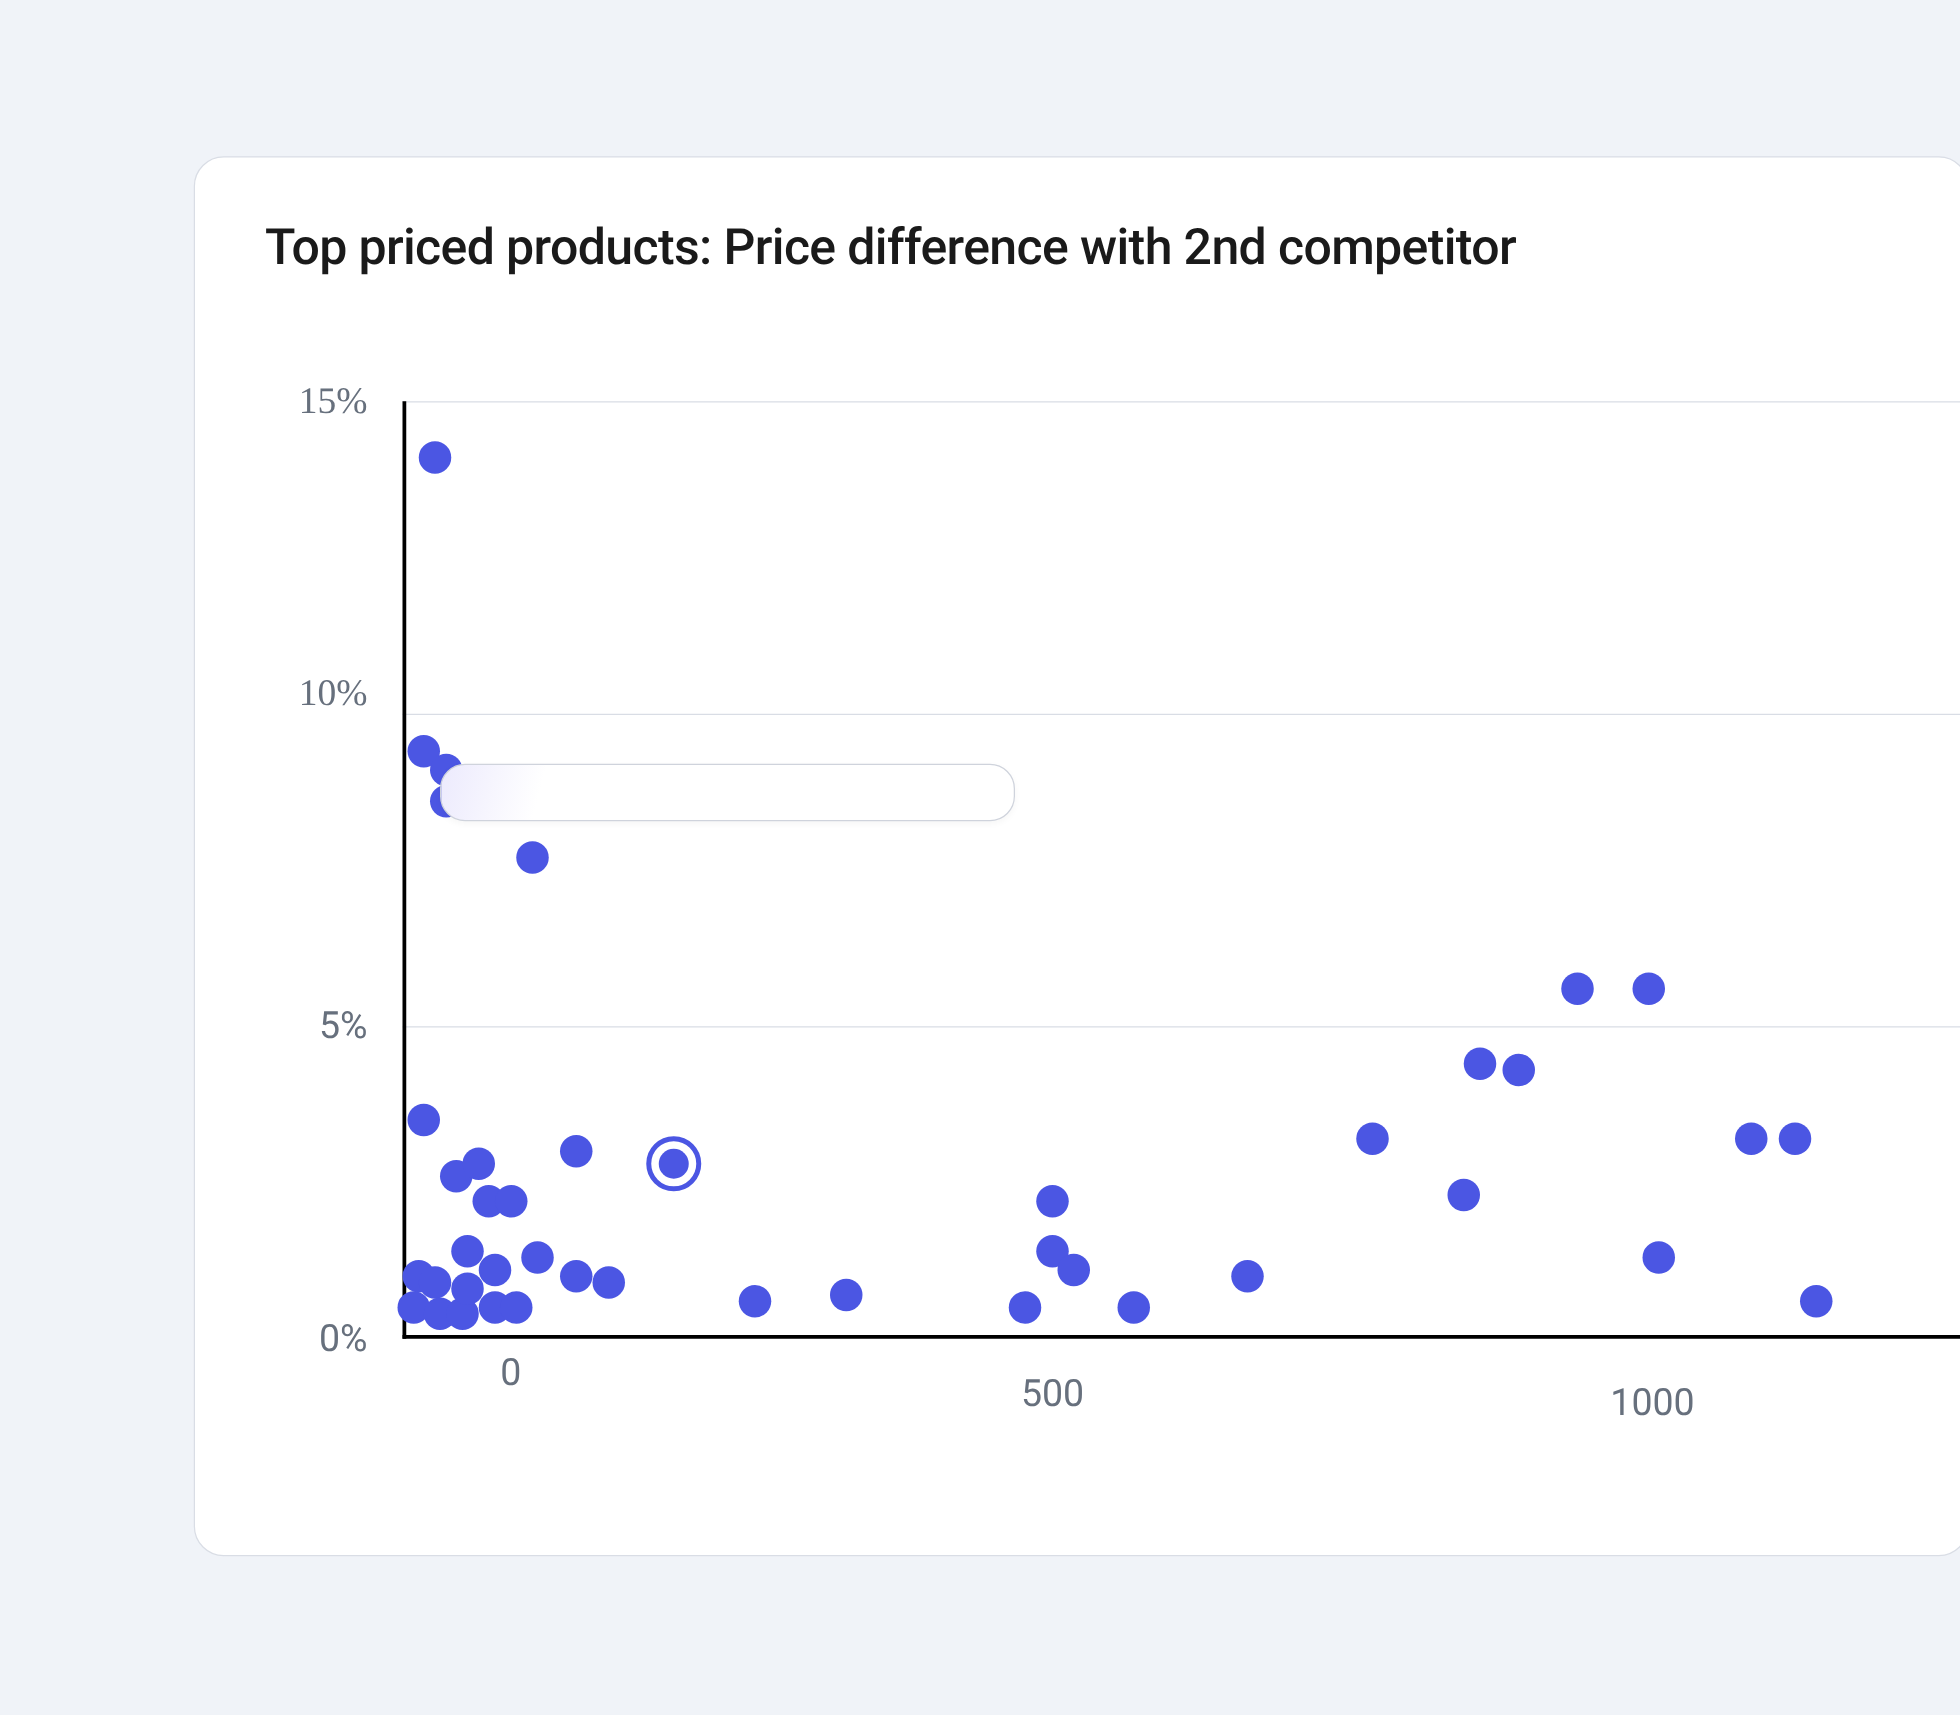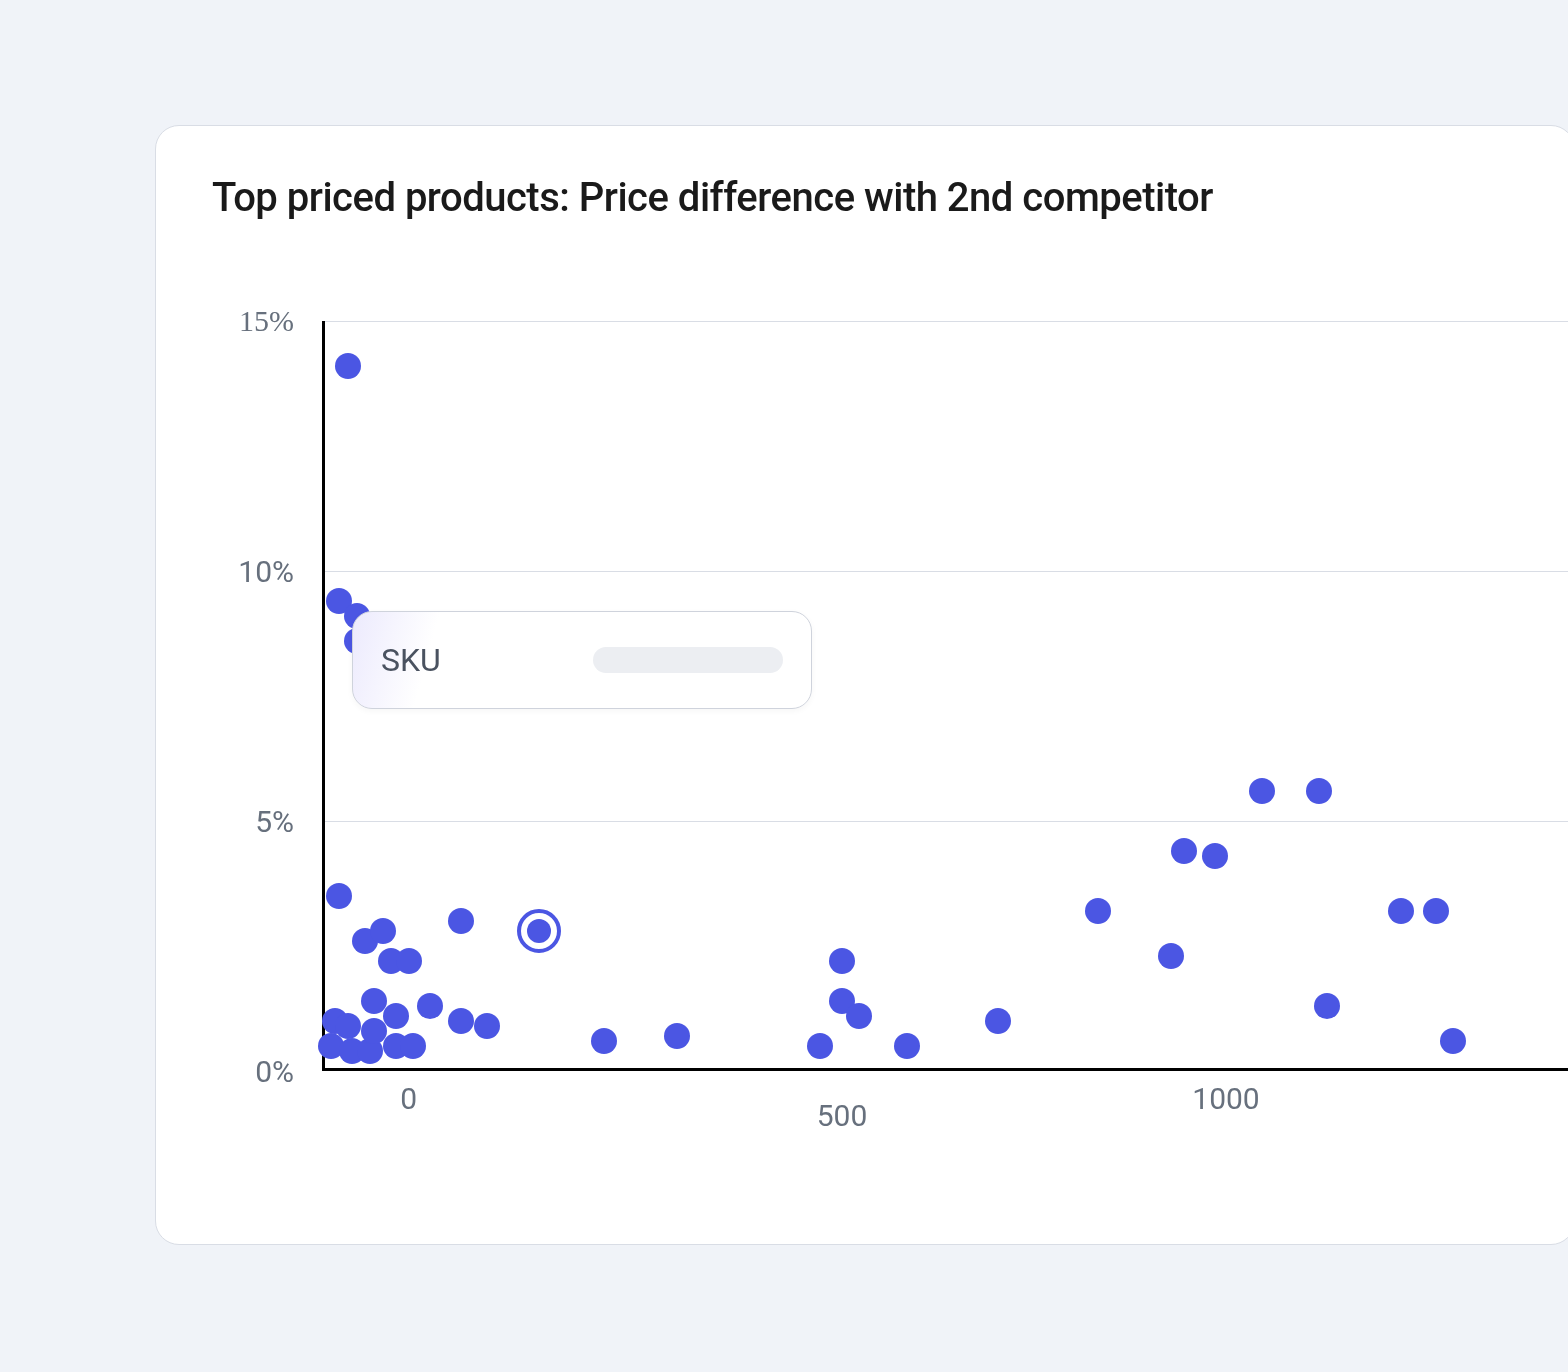--- a/index.html
+++ b/index.html
@@ -139,25 +139,25 @@
   <div class="plot-wrap">
     <div class="plot-area" id="plot-area">
 
     <div class="gridline" style="top: 500px;"></div>
         <div class="gridline" style="top: 250px;"></div>
         <div class="gridline" style="top: 0px;"></div>
         <div class="axis-x"></div>
         <div class="axis-y"></div>
         <div class="y-tick" style="top: 750px; right: calc(100% + 14px); position: absolute;">0%</div>
         <div class="y-tick" style="top: 500px; right: calc(100% + 14px); position: absolute;">5%</div>
-        <div class="y-tick" style="top: 250px; right: calc(100% + 14px); position: absolute;">10%</div>
+        <div class="y-tick" style="top: 234px; right: calc(100% + 14px); position: absolute; font-family: Liberation Serif, serif;">10%</div>
         <div class="y-tick" style="top: 0px; right: calc(100% + 14px); position: absolute; font-family: Liberation Serif, serif;">15%</div>
         <div class="x-tick" style="left: 86.6667px;">0</div>
         <div class="x-tick" style="left: 520px; margin-top: 17px;">500</div>
-        <div class="x-tick" style="left: 904px;">1000</div>
+        <div class="x-tick" style="left: 1000px; margin-top: 24px;">1000</div>
         <div class="dot" style="left: 26px; top: 45px;"></div>
         <div class="dot" style="left: 17.3333px; top: 280px;"></div>
         <div class="dot" style="left: 34.6667px; top: 295px;"></div>
         <div class="dot" style="left: 34.6667px; top: 320px;"></div>
         <div class="dot" style="left: 104px; top: 365px;"></div>
         <div class="dot" style="left: 17.3333px; top: 575px;"></div>
         <div class="dot" style="left: 43.3333px; top: 620px;"></div>
         <div class="dot" style="left: 60.6667px; top: 610px;"></div>
         <div class="dot" style="left: 69.3333px; top: 640px;"></div>
         <div class="dot" style="left: 86.6667px; top: 640px;"></div>
@@ -193,19 +193,15 @@
         <div class="dot" style="left: 1005.33px; top: 685px;"></div>
         <div class="dot" style="left: 1079px; top: 590px;"></div>
         <div class="dot" style="left: 1113.67px; top: 590px;"></div>
         <div class="dot" style="left: 1131px; top: 720px;"></div>
         <div class="dot-highlight-ring" style="left: 216.667px; top: 610px;">
           <div class="inner"></div>
         </div>
       </div>
 
     <div class="tooltip">
-      <div class="tooltip-row">
-        <span class="tooltip-label">SKU</span>
-        <span class="tooltip-val"></span>
-      </div>
     </div>
   </div>
 </div>
 
 </body></html>

